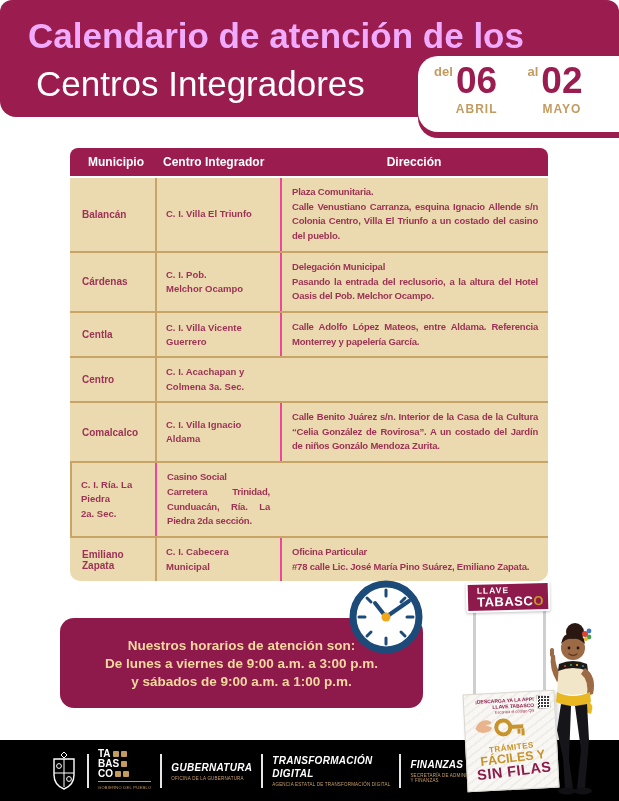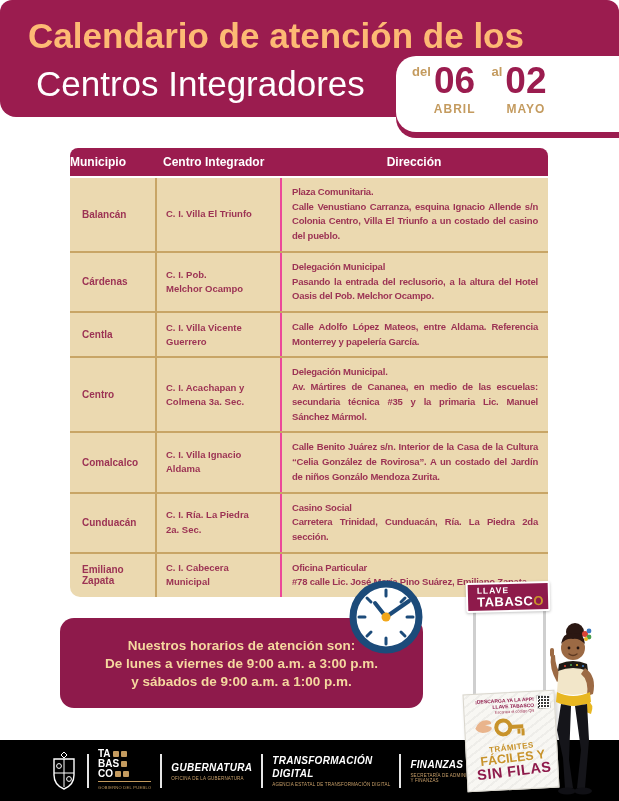--- a/index.html
+++ b/index.html
@@ -2,38 +2,38 @@
 <html><head>
 <meta charset="utf-8">
 <style>
   html,body{margin:0;padding:0;background:#ffffff;}
   .page{position:relative;width:619px;height:801px;background:#ffffff;overflow:hidden;
         font-family:"Liberation Sans","DejaVu Sans",sans-serif;}
 
   
   .header-band{position:absolute;left:0;top:0;width:619px;height:117px;background:#9B1C4F;
                border-radius:12px 12px 0 16px;}
-  .title1{position:absolute;left:28px;top:16px;font-size:35px;font-weight:bold;color:#fdba74;white-space:nowrap;text-align:center;}
+  .title1{position:absolute;left:28px;top:16px;font-size:35px;font-weight:bold;color:#f0abfc;white-space:nowrap;text-align:center;}
   .title2{position:absolute;left:36px;top:64px;font-size:35px;font-weight:400;color:#ffffff;white-space:nowrap;}
 
   
-  .badge{position:absolute;right:0;top:56px;width:223px;height:76px;background:#ffffff;
+  .badge{position:absolute;right:0;top:56px;width:201px;height:76px;background:#ffffff;
          border-radius:20px 0 0 20px;box-shadow:0 6px 0 #9B1C4F;display:flex;align-items:flex-start;
          padding:6px 0 0 16px;box-sizing:border-box;gap:2px;}
   .badge-grp{display:flex;align-items:flex-start;}
   .badge-lbl{font-size:13px;font-weight:bold;color:#C49B5F;margin:2px 3px 0 0;}
   .badge-col{display:flex;flex-direction:column;align-items:center;}
   .badge-day{font-size:37px;line-height:38px;font-weight:bold;color:#9B1C4F;text-align:center;}
   .badge-month{font-size:12px;font-weight:bold;color:#C49B5F;letter-spacing:1px;margin-top:2px;}
 
   
   .table{position:absolute;left:70px;top:148px;width:478px;}
   .thead{display:grid;grid-template-columns:85px 125px 1fr;background:#9B1C4F;color:#fff;
          font-weight:bold;font-size:12px;height:28px;align-items:center;border-radius:8px 8px 0 0;}
-  .thead .h1{padding-left:0;}
+  .thead .h1{padding-left:18px;}
   .thead .h2{padding-left:8px;}
   .thead .h3{text-align:center;}
   .tbody{background:#EBD9B0;border-radius:0 0 10px 10px;margin-top:2px;overflow:hidden;}
   .trow{display:grid;grid-template-columns:85px 125px 1fr;border-top:2px solid #C8A566;}
   .trow:first-child{border-top:none;}
   .cell{color:#9C3354;font-weight:bold;white-space:pre-line;display:flex;flex-direction:column;justify-content:center;}
   .c1{font-size:10px;padding:7px 4px 7px 12px;}
   .c2{font-size:9.5px;padding:7px 4px 7px 9px;border-left:2px solid #C8A566;line-height:1.5;}
   .c3{font-size:9.5px;letter-spacing:-0.2px;padding:7px 10px;border-left:2px solid #ec4899;
       text-align:justify;line-height:1.55;}
@@ -95,21 +95,21 @@
     <div class="title2">Centros Integradores</div>
   </div>
   <div class="badge">
     <div class="badge-grp">
       <span class="badge-lbl">del</span>
       <span class="badge-col">
         <span class="badge-day">06</span>
         <span class="badge-month">ABRIL</span>
       </span>
     </div>
-    <div class="badge-grp" style="margin-left:14px;">
+    <div class="badge-grp" style="margin-left:28px;">
       <span class="badge-lbl">al</span>
       <span class="badge-col">
         <span class="badge-day">02</span>
         <span class="badge-month">MAYO</span>
       </span>
     </div>
   </div>
 
   <div class="table">
     <div class="thead">
@@ -134,31 +134,28 @@
       <div class="trow">
         <div class="cell c1">Centla</div>
         <div class="cell c2">C. I. Villa Vicente
 Guerrero</div>
         <div class="cell c3">Calle Adolfo López Mateos, entre Aldama. Referencia Monterrey y papelería García.</div>
       </div>
       <div class="trow">
         <div class="cell c1">Centro</div>
         <div class="cell c2">C. I. Acachapan y
 Colmena 3a. Sec.</div>
-        <div class="cell c3">Delegación Municipal.
-Av. Mártires de Cananea, en medio de las escuelas: secundaria técnica #35 y la primaria Lic. Manuel Sánchez Mármol.</div>
       </div>
       <div class="trow">
         <div class="cell c1">Comalcalco</div>
         <div class="cell c2">C. I. Villa Ignacio
 Aldama</div>
         <div class="cell c3">Calle Benito Juárez s/n. Interior de la Casa de la Cultura “Celia González de Rovirosa”. A un costado del Jardín de niños Gonzálo Mendoza Zurita.</div>
       </div>
       <div class="trow">
-        <div class="cell c1">Cunduacán</div>
         <div class="cell c2">C. I. Ría. La Piedra
 2a. Sec.</div>
         <div class="cell c3">Casino Social
 Carretera Trinidad, Cunduacán, Ría. La Piedra 2da sección.</div>
       </div>
       <div class="trow">
         <div class="cell c1">Emiliano Zapata</div>
         <div class="cell c2">C. I. Cabecera
 Municipal</div>
         <div class="cell c3">Oficina Particular

